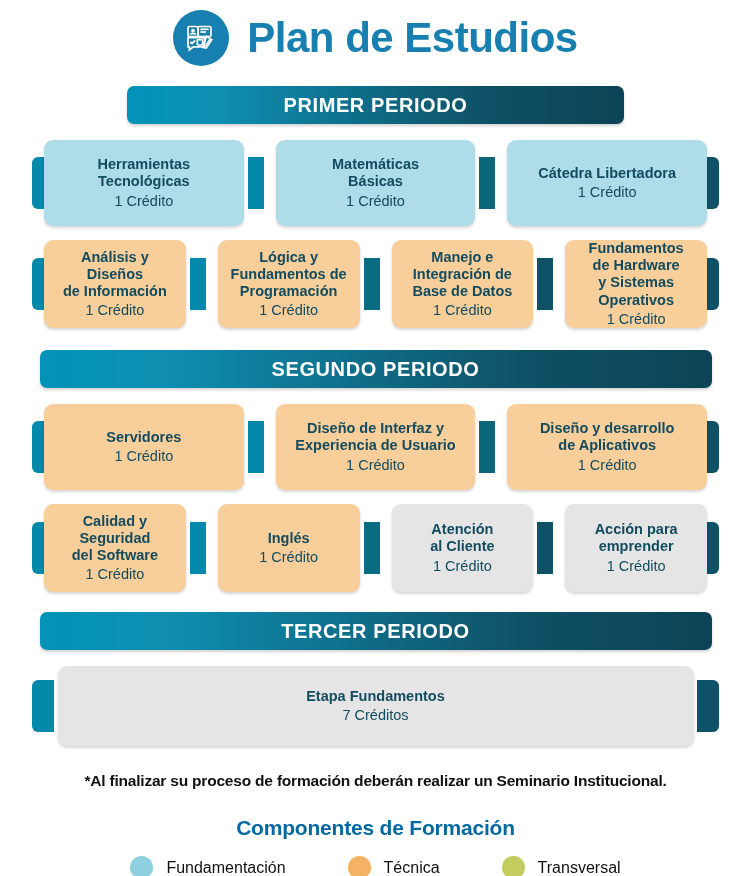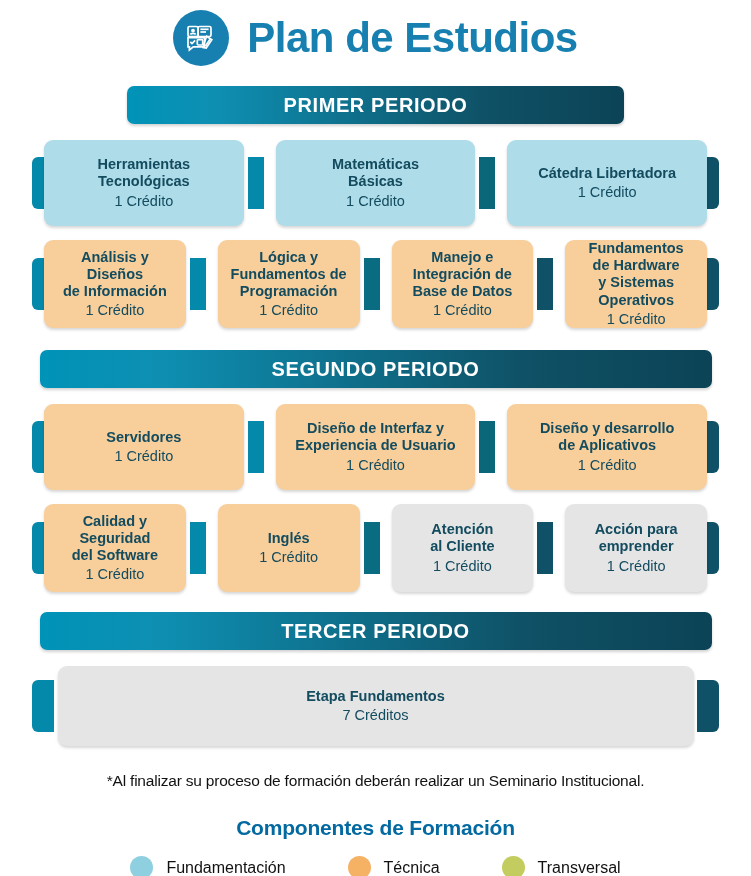--- a/index.html
+++ b/index.html
@@ -142,21 +142,21 @@
 
   .row-3 .course { width: 207px; height: 86px; }
   .row-4 .course { width: 155px; height: 88px; }
   .row-big .course { width: 636px; height: 80px; }
 
   
   .footnote {
     text-align: center;
     font-size: 15.5px;
     color: #111111;
-    font-weight: normal;
+    font-weight: bold;
     letter-spacing: -0.2px;
   }
 
   
   .legend-title {
     text-align: center;
     color: #0369a1;
     font-size: 21px;
     font-weight: bold;
     letter-spacing: -0.2px;

